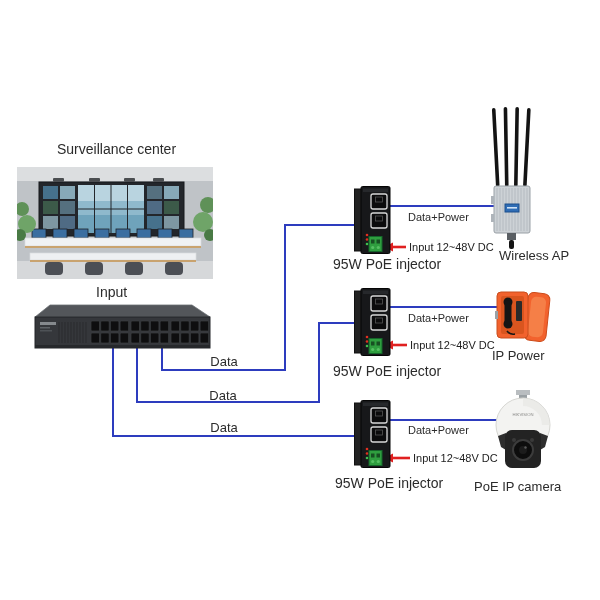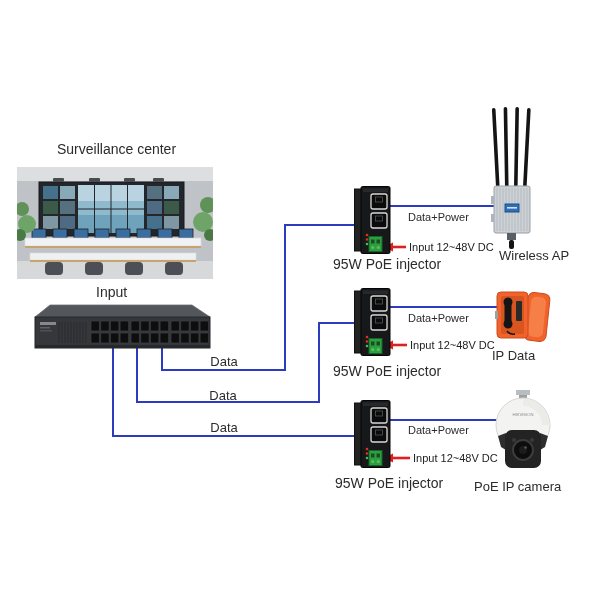--- a/index.html
+++ b/index.html
@@ -319,16 +319,16 @@
 
   <div class="lbl lbl-input" style="left:409px;top:241px">Input 12~48V DC</div>
   <div class="lbl lbl-input" style="left:410px;top:339px">Input 12~48V DC</div>
   <div class="lbl lbl-input" style="left:413px;top:452px">Input 12~48V DC</div>
 
   <div class="lbl lbl-injector" style="left:333px;top:256px">95W PoE injector</div>
   <div class="lbl lbl-injector" style="left:333px;top:363px">95W PoE injector</div>
   <div class="lbl lbl-injector" style="left:335px;top:475px">95W PoE injector</div>
 
   <div class="lbl lbl-device" style="left:499px;top:248px">Wireless AP</div>
-  <div class="lbl lbl-device" style="left:492px;top:348px">IP Data</div>
+  <div class="lbl lbl-device" style="left:492px;top:348px">IP Power</div>
   <div class="lbl lbl-device" style="left:474px;top:479px">PoE IP camera</div>
 
 </div>
 
 </body></html>

